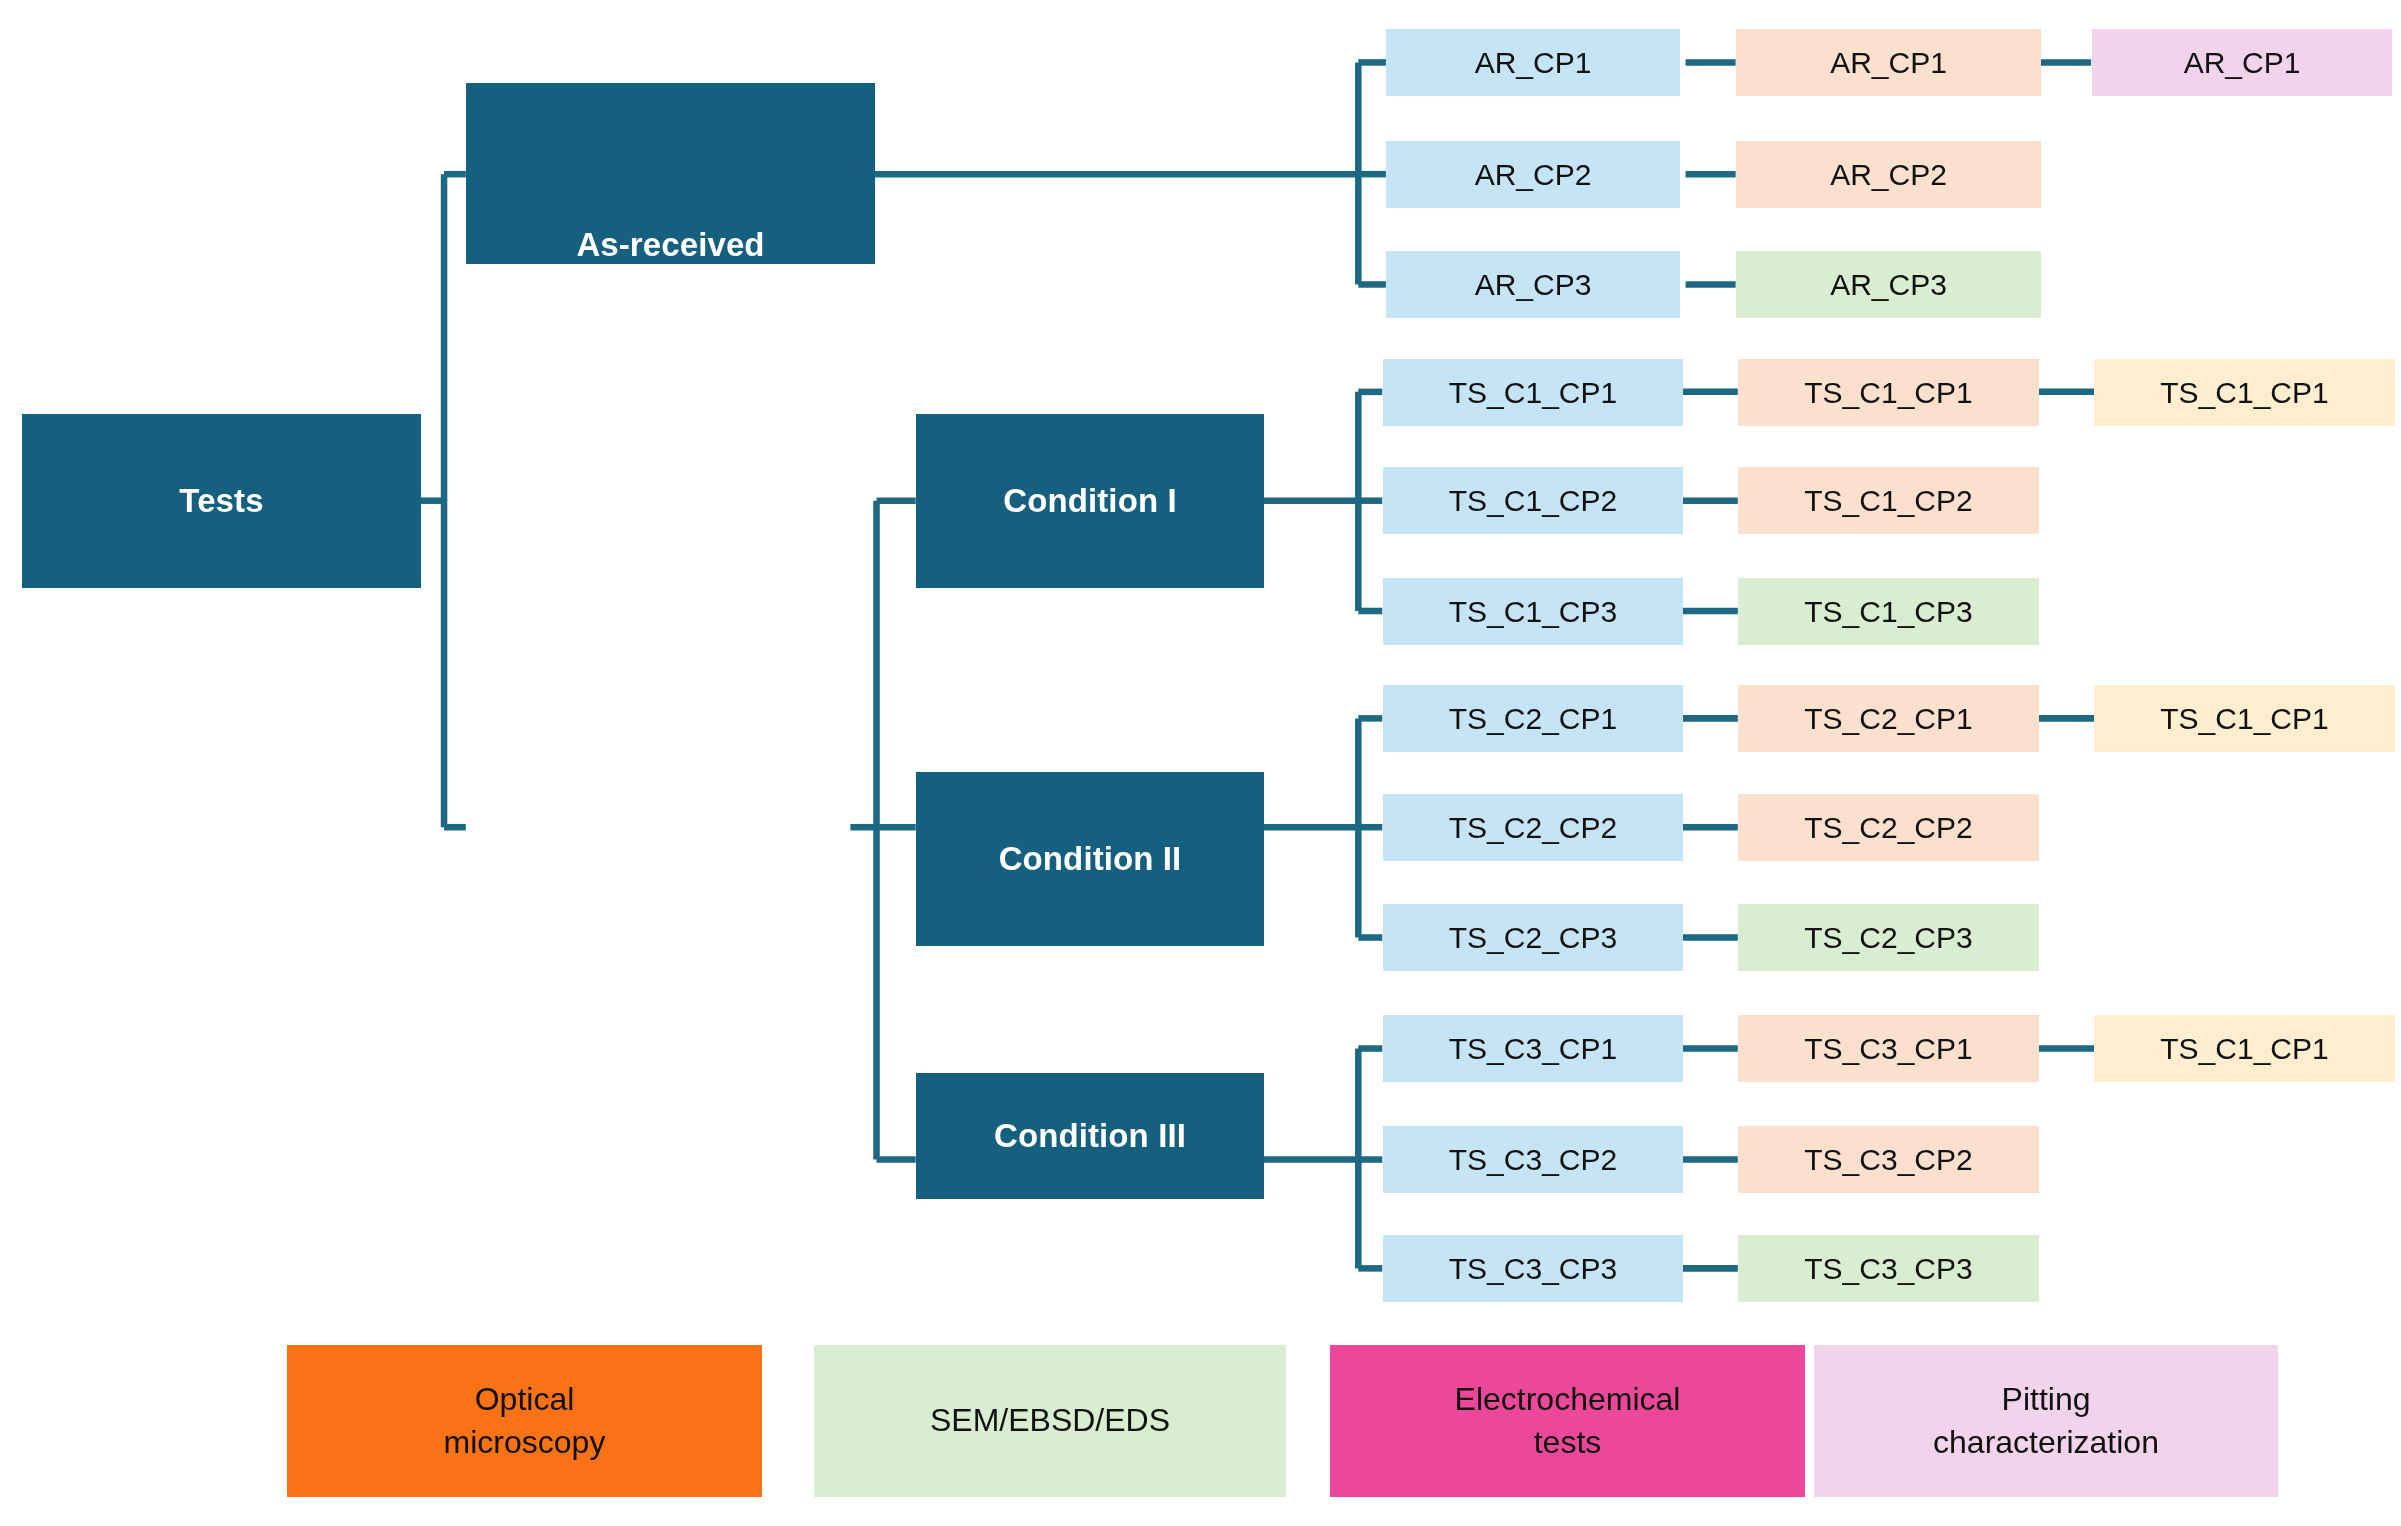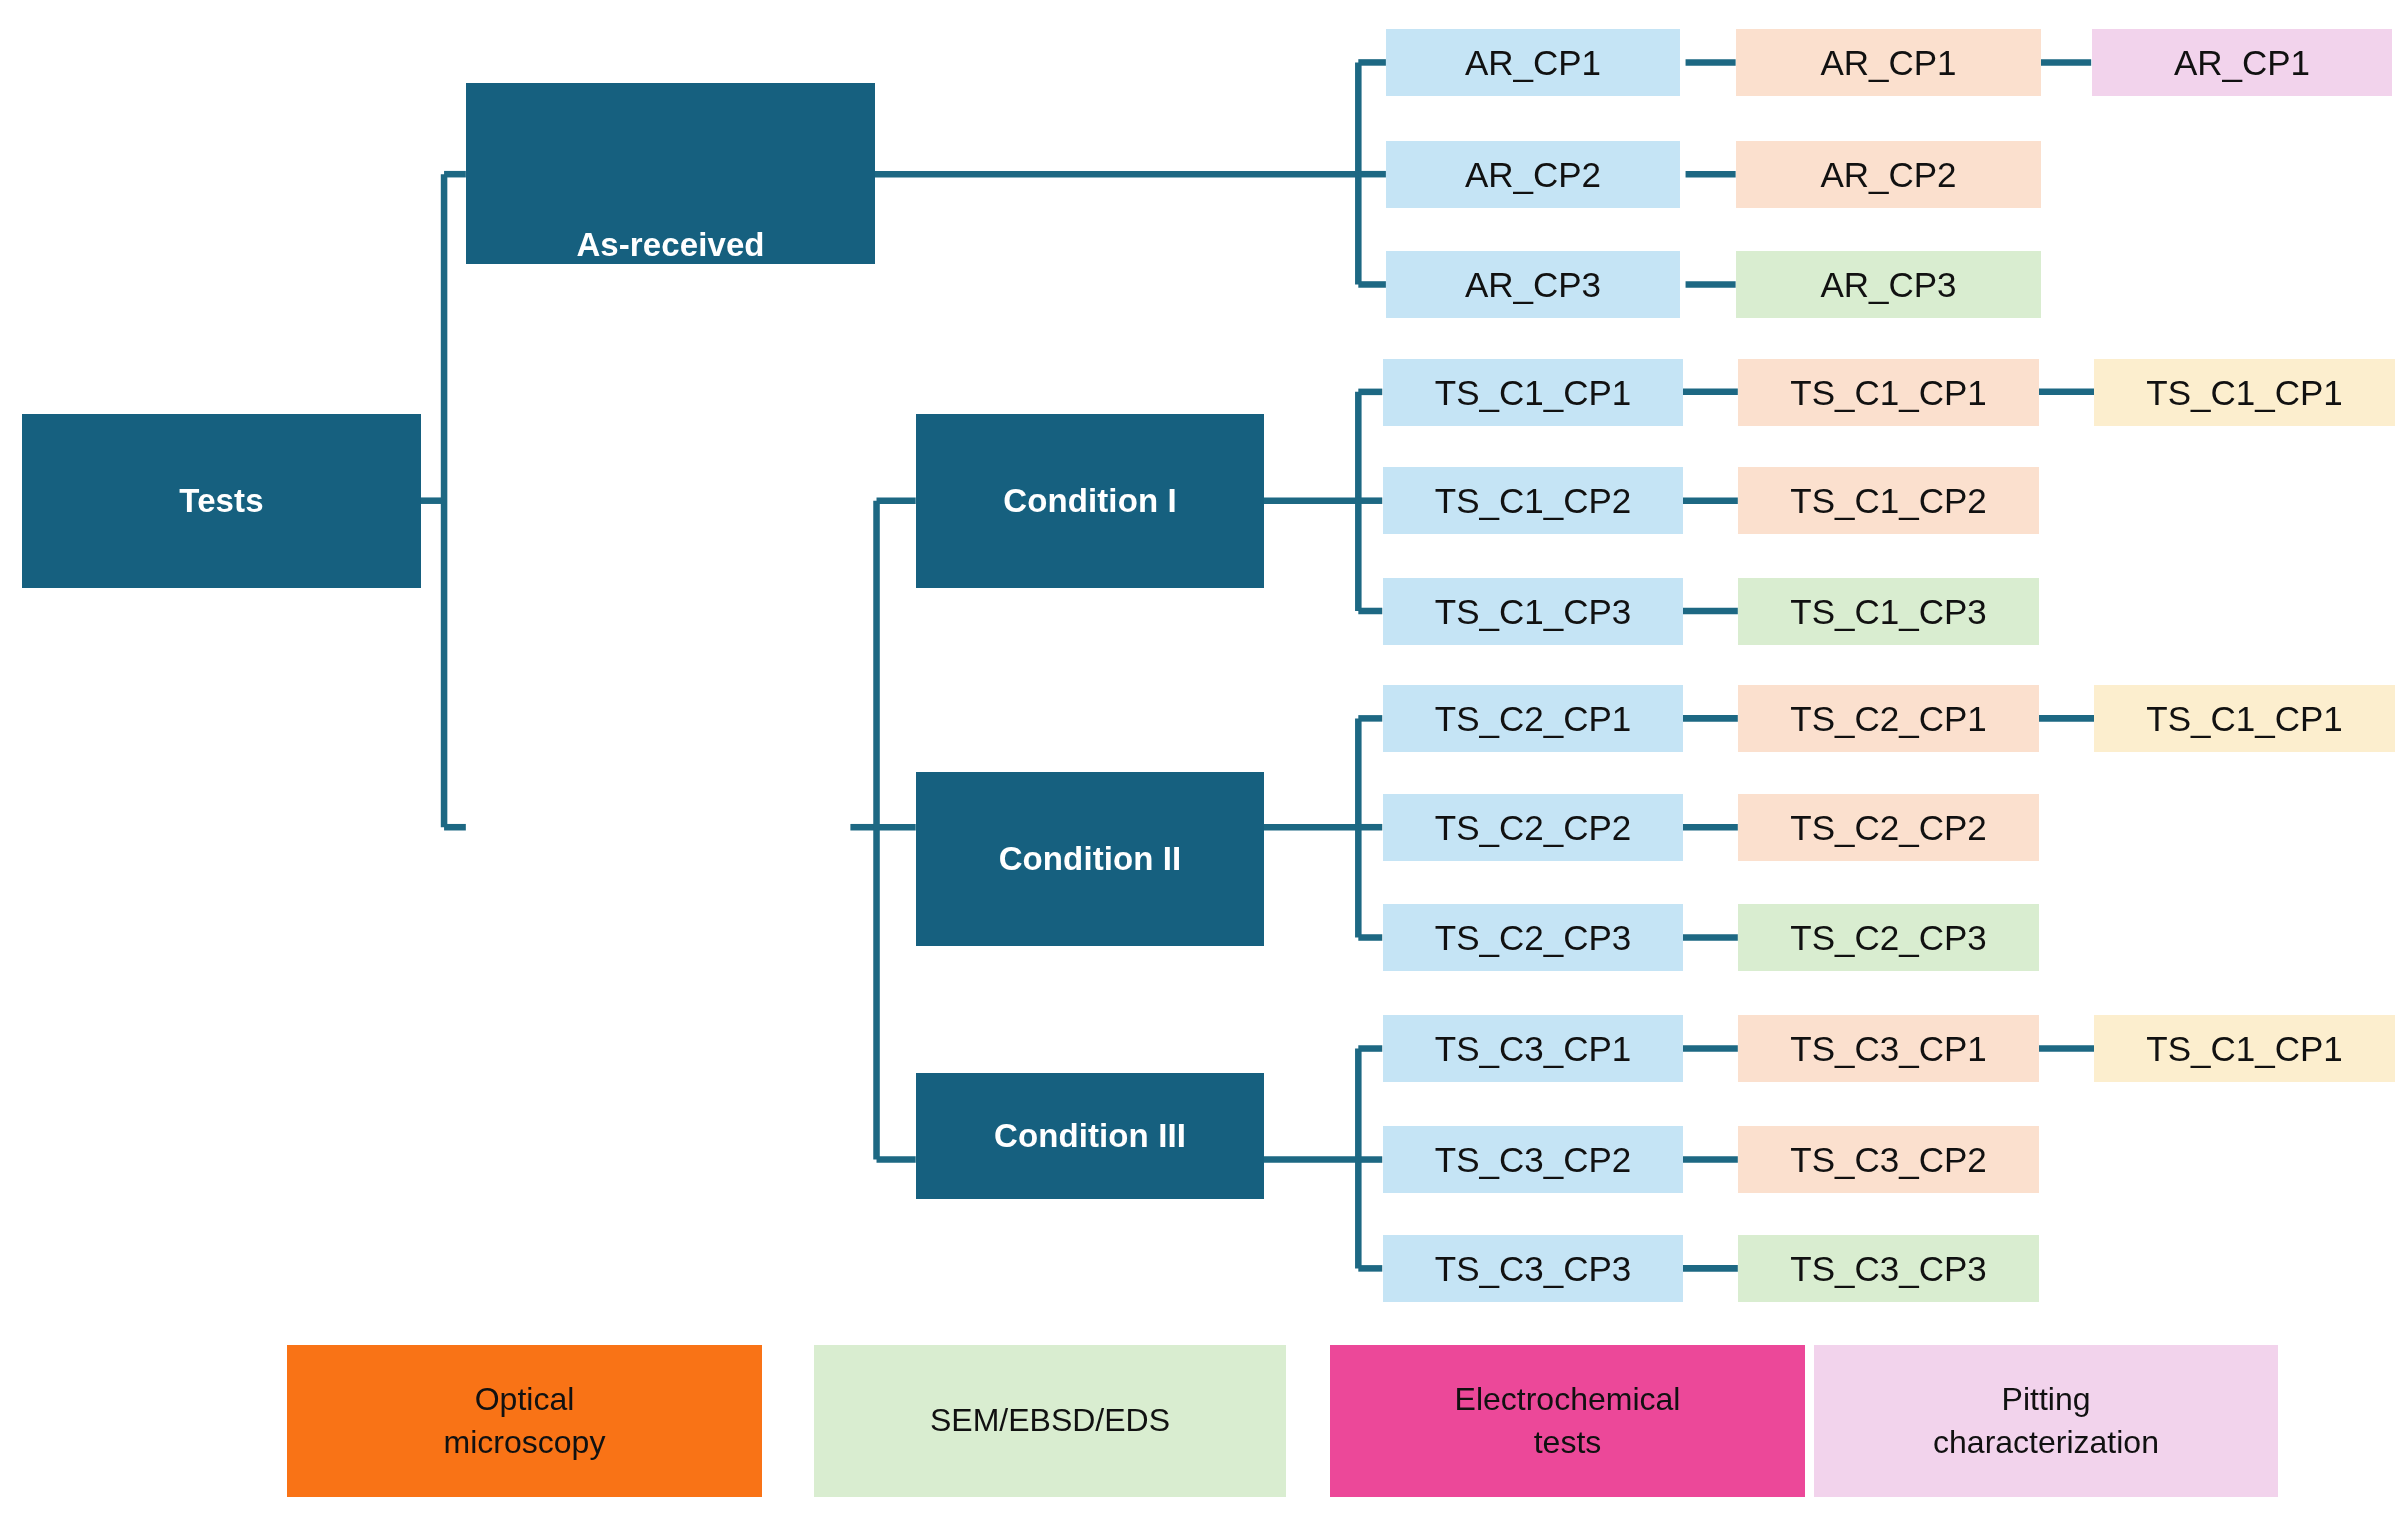--- a/index.html
+++ b/index.html
@@ -1,21 +1,21 @@
 <!DOCTYPE html>
 <html style="font-size:11.6px"><head>
 <meta charset="utf-8">
 <style>
   html,body{margin:0;padding:0;background:#ffffff;}
   body{font-family:"Liberation Sans",sans-serif;}
   #stage{position:relative;width:2401px;height:1526px;background:#ffffff;overflow:hidden;}
   svg#wires{position:absolute;left:0;top:0;width:2401px;height:1526px;pointer-events:none;}
   .node{position:absolute;display:flex;align-items:center;justify-content:center;text-align:center;box-sizing:border-box;}
   .dark{background:#16607f;color:#ffffff;font-weight:bold;font-size:33px;line-height:1.12;letter-spacing:0.1px;}
-  .leaf{font-size:35px;color:#111111;font-weight:400;white-space:nowrap;}
+  .leaf{font-size:30px;color:#111111;font-weight:400;white-space:nowrap;}
   .leaf.blue{background:#c5e4f5;}
   .leaf.orange{background:#fbe0ce;}
   .leaf.green{background:#d9edd0;}
   .leaf.pink{background:#f2d3ec;}
   .leaf.yellow{background:#fceece;}
   .legend{font-size:32px;color:#111111;line-height:1.35;}
   .legend.blue{background:#f97316;}
   .legend.green{background:#d9edd0;}
   .legend.orange{background:#ec4899;}
   .legend.pink{background:#f2d3ec;}

